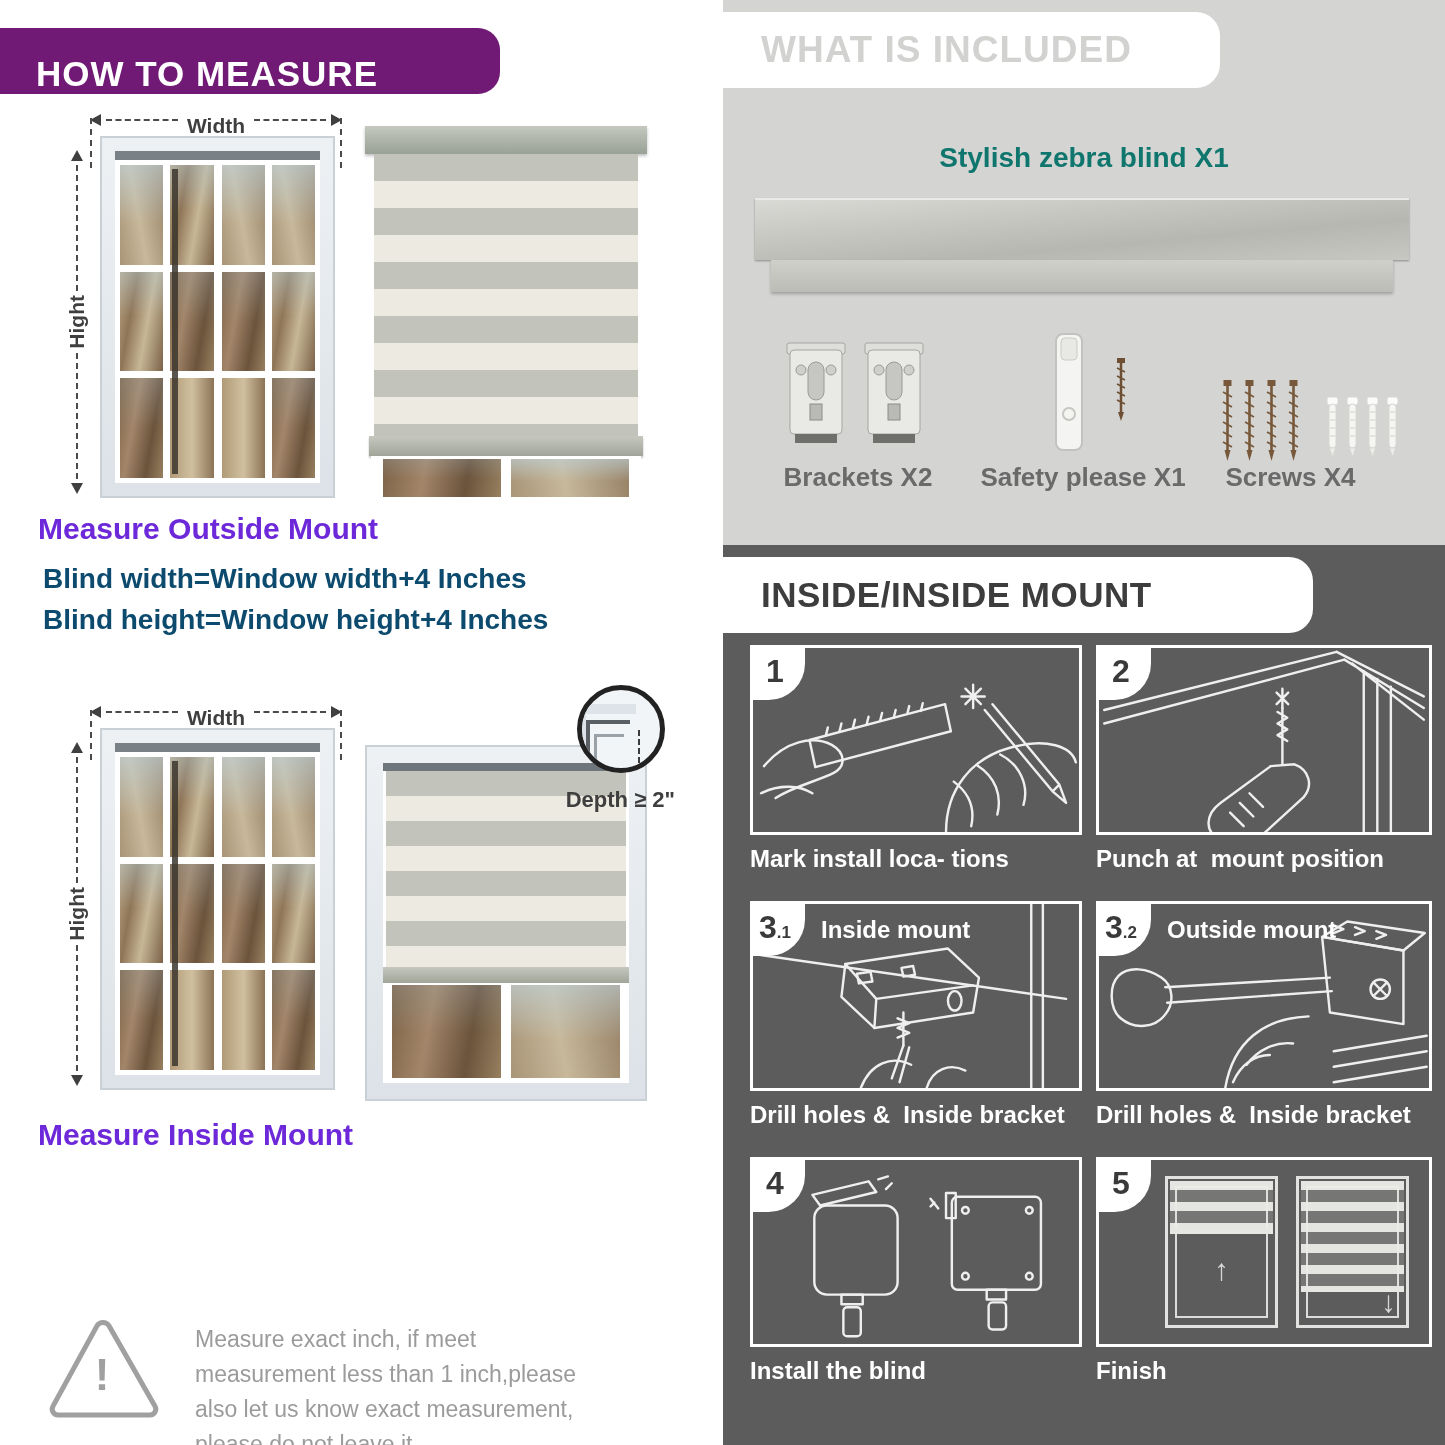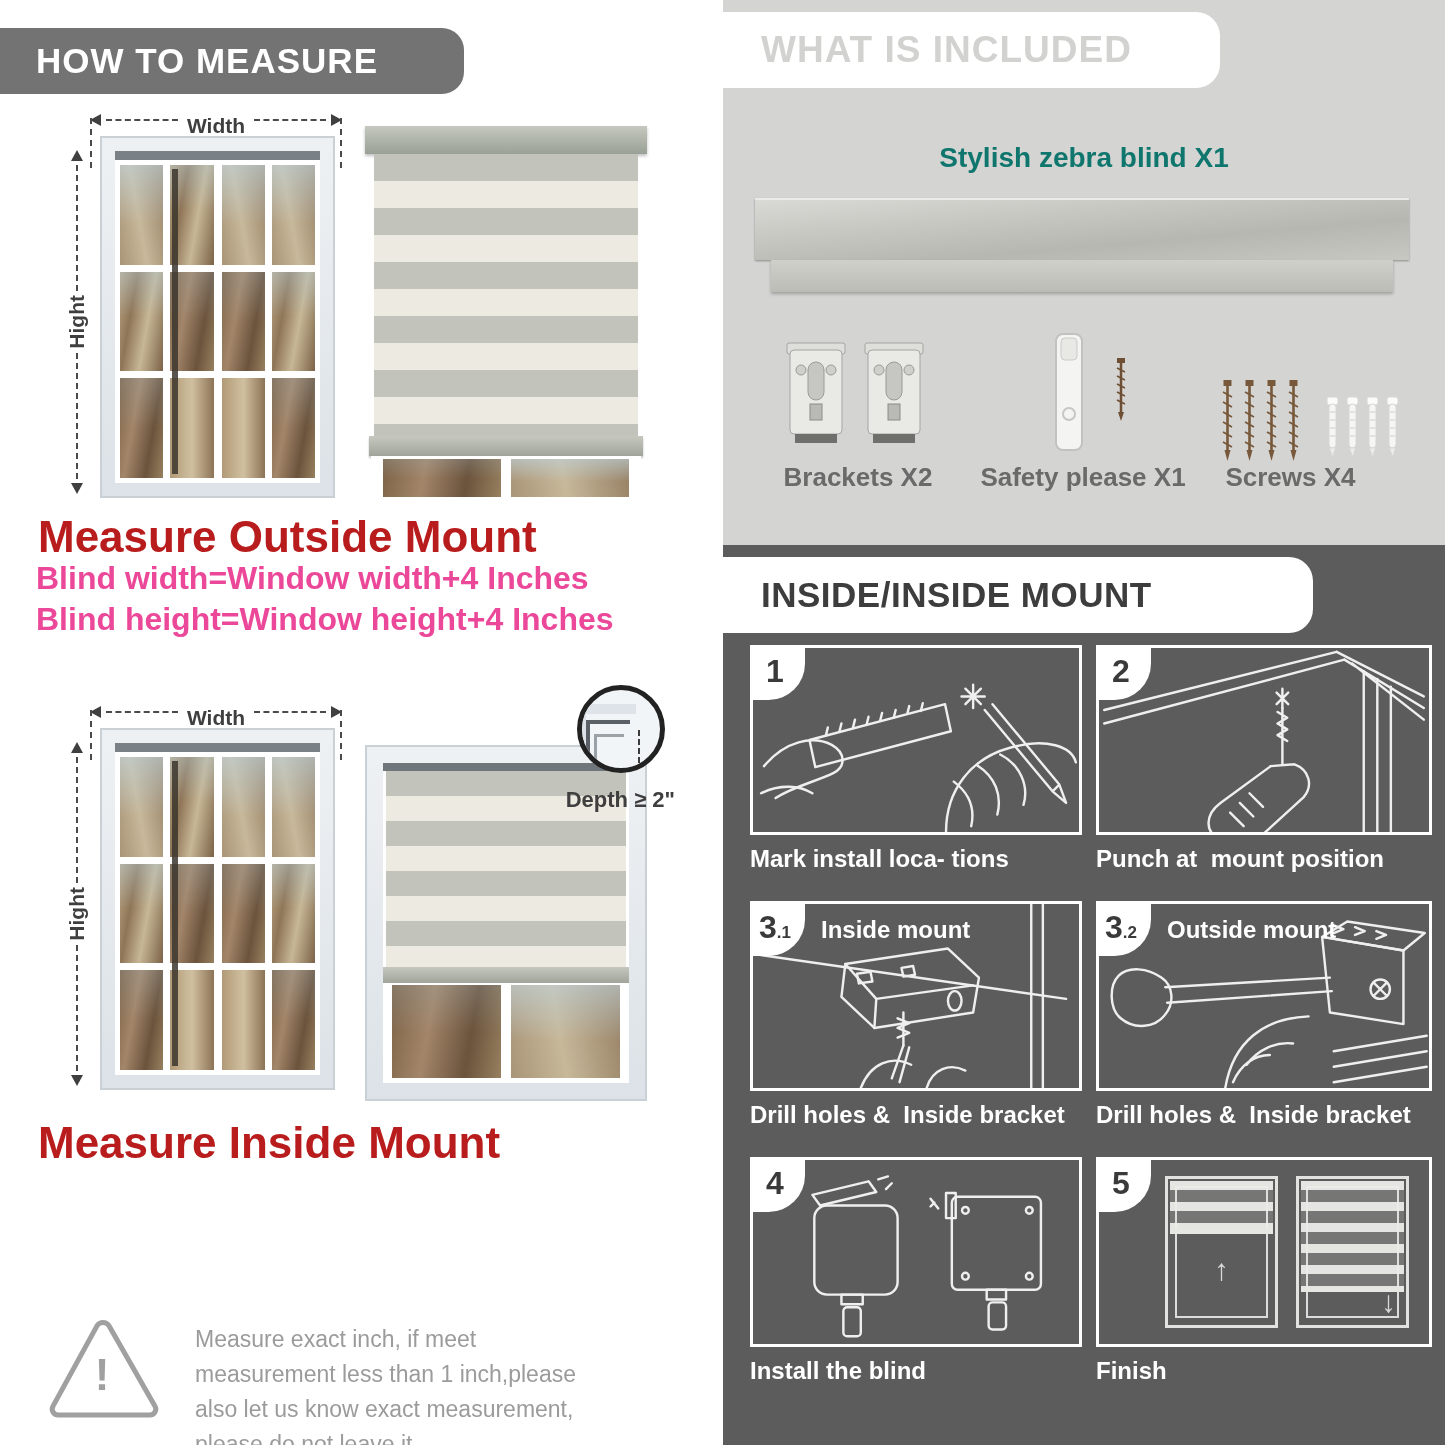--- a/index.html
+++ b/index.html
@@ -2,22 +2,22 @@
 <html><head>
 <meta charset="utf-8">
 <style>
   html,body{margin:0;padding:0;background:#ffffff;}
   #page{position:relative;width:1445px;height:1445px;background:#ffffff;
         font-family:"Liberation Sans",sans-serif;overflow:hidden;}
   [data-interactable]{box-sizing:border-box;}
 
   
   .left-col{position:absolute;left:0;top:0;width:723px;height:1445px;background:#fff;}
-  .htm-banner{position:absolute;top:28px;left:0;width:464px;height:66px;background:#737373;
-              border-radius:0 22px 22px 0;display:flex;align-items:center;padding-left:36px;}
+  .htm-banner{position:absolute;top:28px;left:0;width:500px;height:66px;background:#701a75;
+              border-radius:0 22px 22px 0;display:flex;align-items:flex-end;padding-left:36px;}
   .htm-banner span{font-size:35px;font-weight:bold;color:#ffffff;letter-spacing:1px;}
 
   .fig{position:absolute;left:60px;width:640px;height:400px;}
   .fig1{top:108px;} .fig2{top:700px;}
 
   
   .win{position:absolute;top:28px;left:40px;width:235px;height:362px;
        border:2px solid #c9d0d6;background:linear-gradient(#eef1f4,#dce2e7);padding:13px;}
   .lintel{position:absolute;top:13px;left:13px;right:13px;height:9px;background:#798187;}
   .glazing{position:relative;margin-top:9px;height:calc(100% - 9px);background:#fff;
@@ -80,23 +80,23 @@
              border-radius:50%;background:#f2f5f7;overflow:hidden;z-index:3;}
   .mag-c1{position:absolute;top:14px;right:24px;width:60px;height:60px;
           border-top:10px solid #dde3e8;border-left:10px solid #dde3e8;}
   .mag-c2{position:absolute;top:30px;right:30px;width:44px;height:44px;
           border-top:4px solid #5a6066;border-left:4px solid #5a6066;}
   .mag-c3{position:absolute;top:44px;right:36px;width:30px;height:30px;
           border-top:3px solid #9aa2a8;border-left:3px solid #9aa2a8;}
   .mag-dash{position:absolute;top:40px;right:20px;height:42px;border-left:2px dashed #3c3c3c;}
   .depth-label{position:absolute;top:42px;right:-28px;font-size:22px;font-weight:bold;color:#3f3f3f;z-index:3;}
 
-  .measure-h{position:absolute;left:38px;font-size:44px;font-weight:bold;color:#b91c1c;}
+  .measure-h{position:absolute;left:38px;font-size:30px;font-weight:bold;color:#6d28d9;}
   .h-outside{top:512px;} .h-inside{top:1118px;}
-  .measure-lines{position:absolute;left:36px;font-size:32px;font-weight:bold;color:#ec4899;line-height:41px;}
+  .measure-lines{position:absolute;left:43px;font-size:28px;font-weight:bold;color:#0c4a6e;line-height:41px;}
   .outside-lines{top:558px;} .inside-lines{top:1164px;}
 
   .warning{position:absolute;top:1318px;left:45px;width:600px;display:flex;gap:32px;align-items:flex-start;}
   .warn-text{font-size:23px;color:#9b9b9b;line-height:35px;width:410px;padding-top:4px;}
 
   
   .right-col{position:absolute;left:723px;top:0;width:722px;height:1445px;}
   .sec-included{position:absolute;top:0;left:0;right:0;height:545px;background:#d4d4d2;}
   .inc-banner{position:absolute;top:12px;left:0;width:497px;height:76px;background:#ffffff;
               border-radius:0 24px 24px 0;display:flex;align-items:center;padding-left:38px;}

